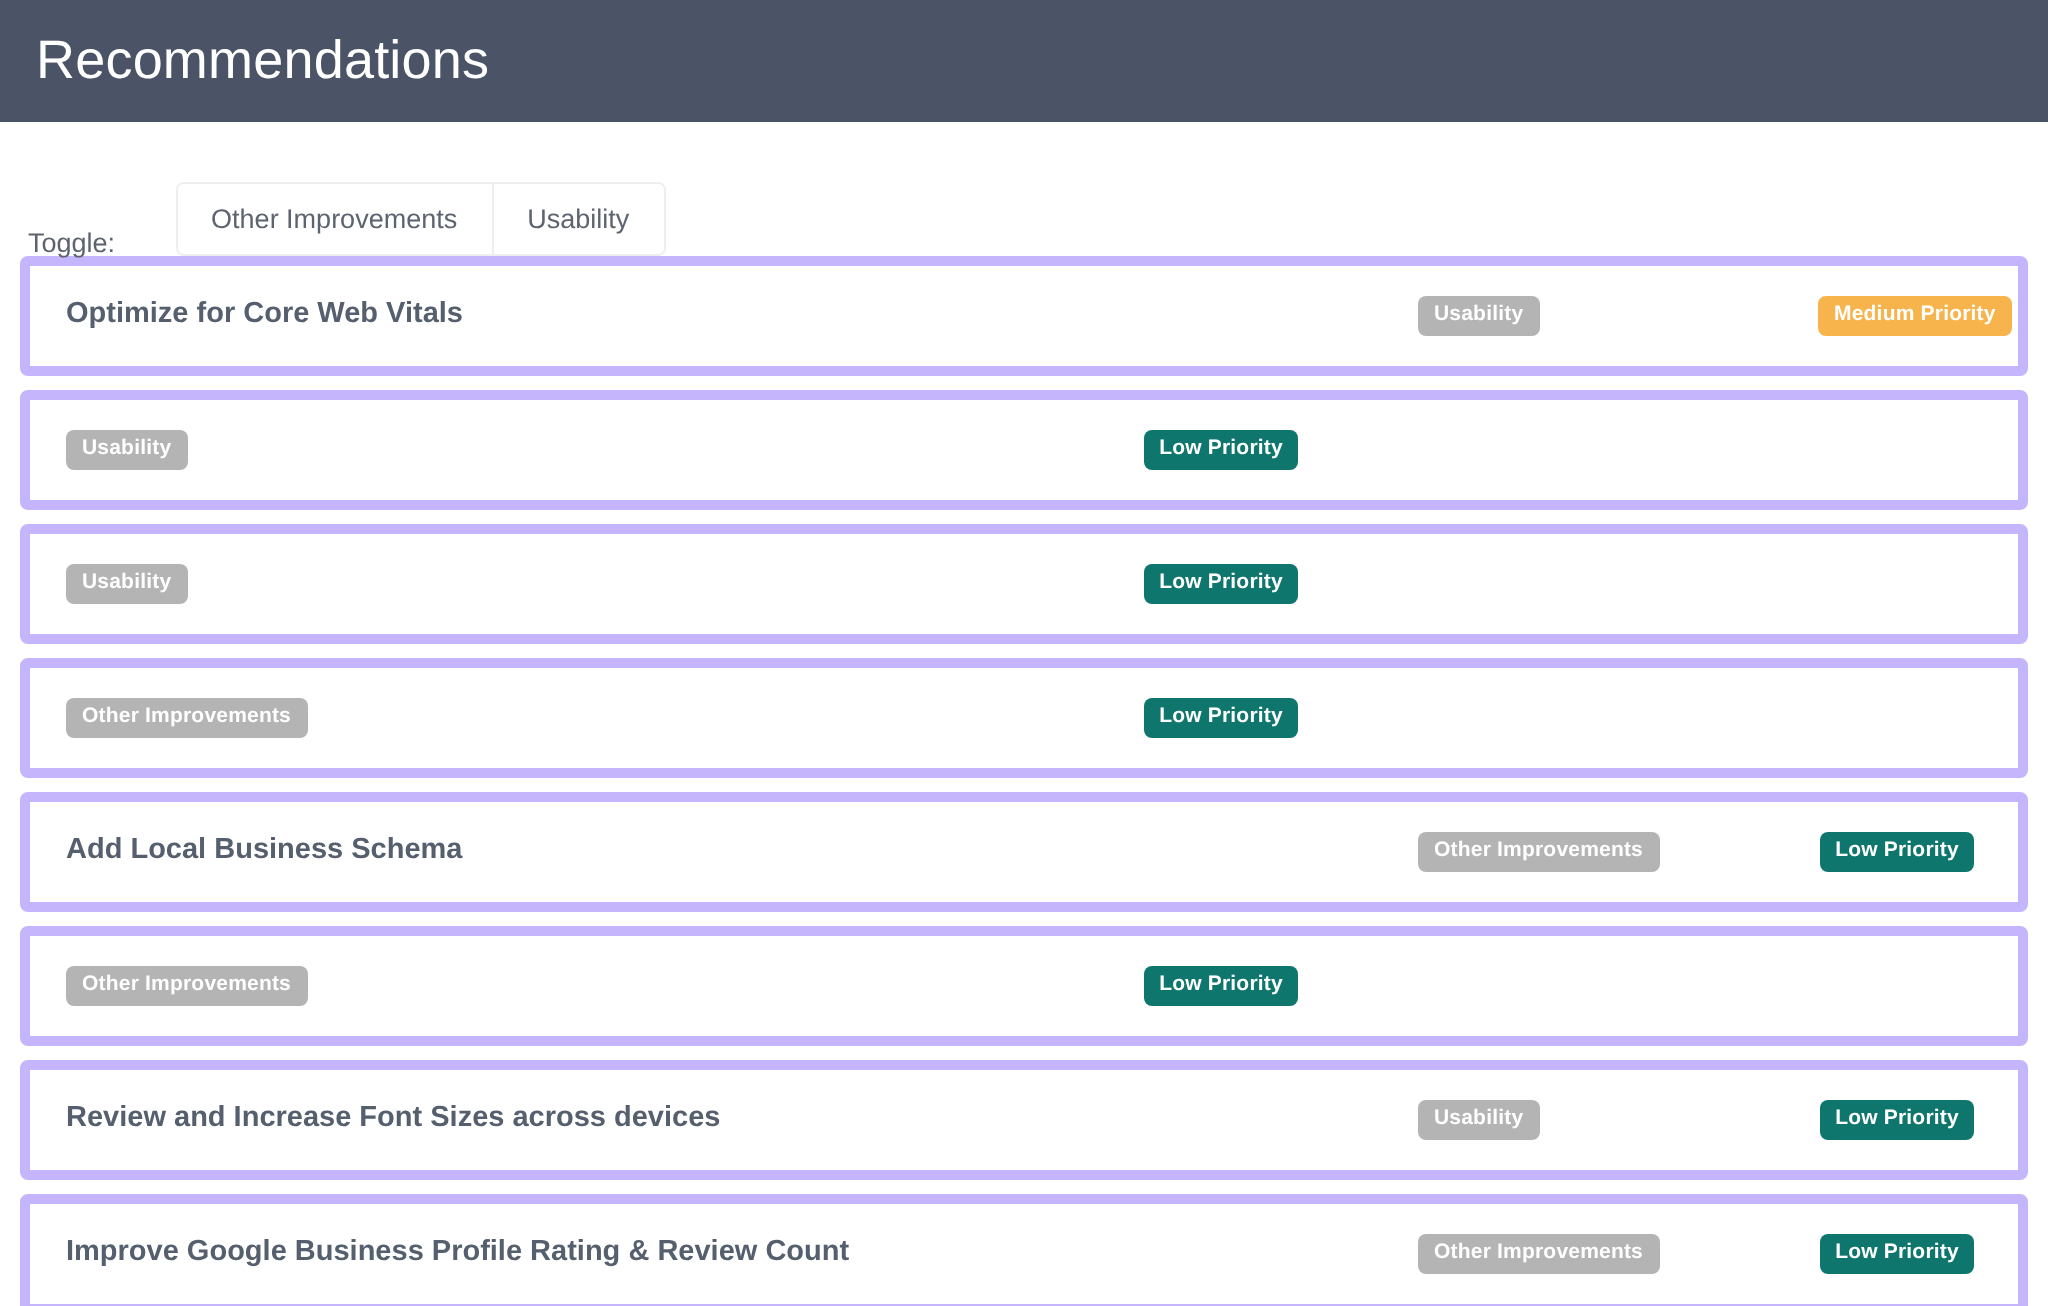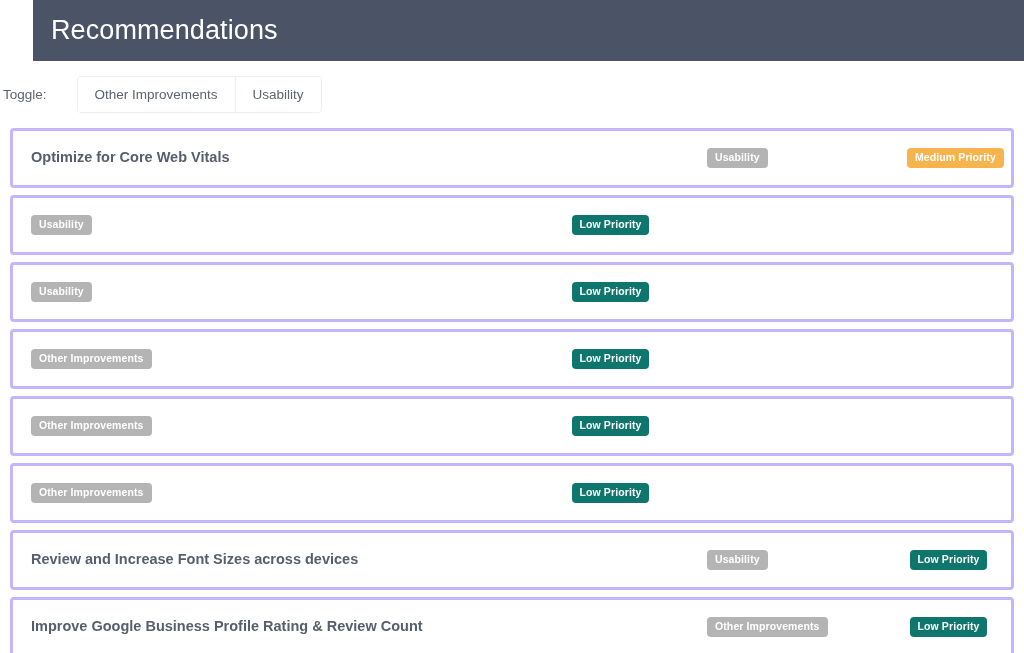--- a/index.html
+++ b/index.html
@@ -16,36 +16,35 @@
   }
 
   
   .page-header {
     height: 61px;
     background: #4b5366;
     display: flex;
     align-items: center;
     padding: 0 0 0 18px;
     box-sizing: border-box;
-    margin-left: 33px;
   }
   .page-header .title {
     color: #ffffff;
     font-size: 27px;
     font-weight: 400;
     letter-spacing: 0.1px;
     line-height: 1;
   }
 
   
   .toggle-bar {
     height: 67px;
     display: flex;
-    align-items: center;
-    padding-left: 3px;
+    align-items: flex-end;
+    padding-left: 14px;
     box-sizing: border-box;
     background: #ffffff;
   }
   .toggle-label {
     font-size: 13.5px;
     color: #5d6470;
     margin-right: 30px;
     line-height: 1;
   }
   .toggle-group {
@@ -77,21 +76,21 @@
   
   .rec-list {
     padding: 0 10px;
     box-sizing: border-box;
   }
   .rec-row {
     display: flex;
     align-items: center;
     height: 60px;
     background: #ffffff;
-    border: 3px solid #c4b5fd;
+    border: 5px solid #c4b5fd;
     border-radius: 4px;
     margin-bottom: 7px;
     padding: 0 10px 0 18px;
     box-sizing: border-box;
   }
   .rec-title {
     flex: 0 0 auto;
     width: 676px;
     font-size: 14.5px;
     font-weight: 600;
@@ -177,20 +176,21 @@
     </div>
     <div class="rec-row">
       <div class="rec-category">
         <span class="badge badge-category">Other Improvements</span>
       </div>
       <div class="rec-priority">
         <span class="badge badge-low">Low Priority</span>
       </div>
     </div>
     <div class="rec-row">
+      <div class="rec-title">Add Local Business Schema</div>
       <div class="rec-category">
         <span class="badge badge-category">Other Improvements</span>
       </div>
       <div class="rec-priority">
         <span class="badge badge-low">Low Priority</span>
       </div>
     </div>
     <div class="rec-row">
       <div class="rec-category">
         <span class="badge badge-category">Other Improvements</span>

